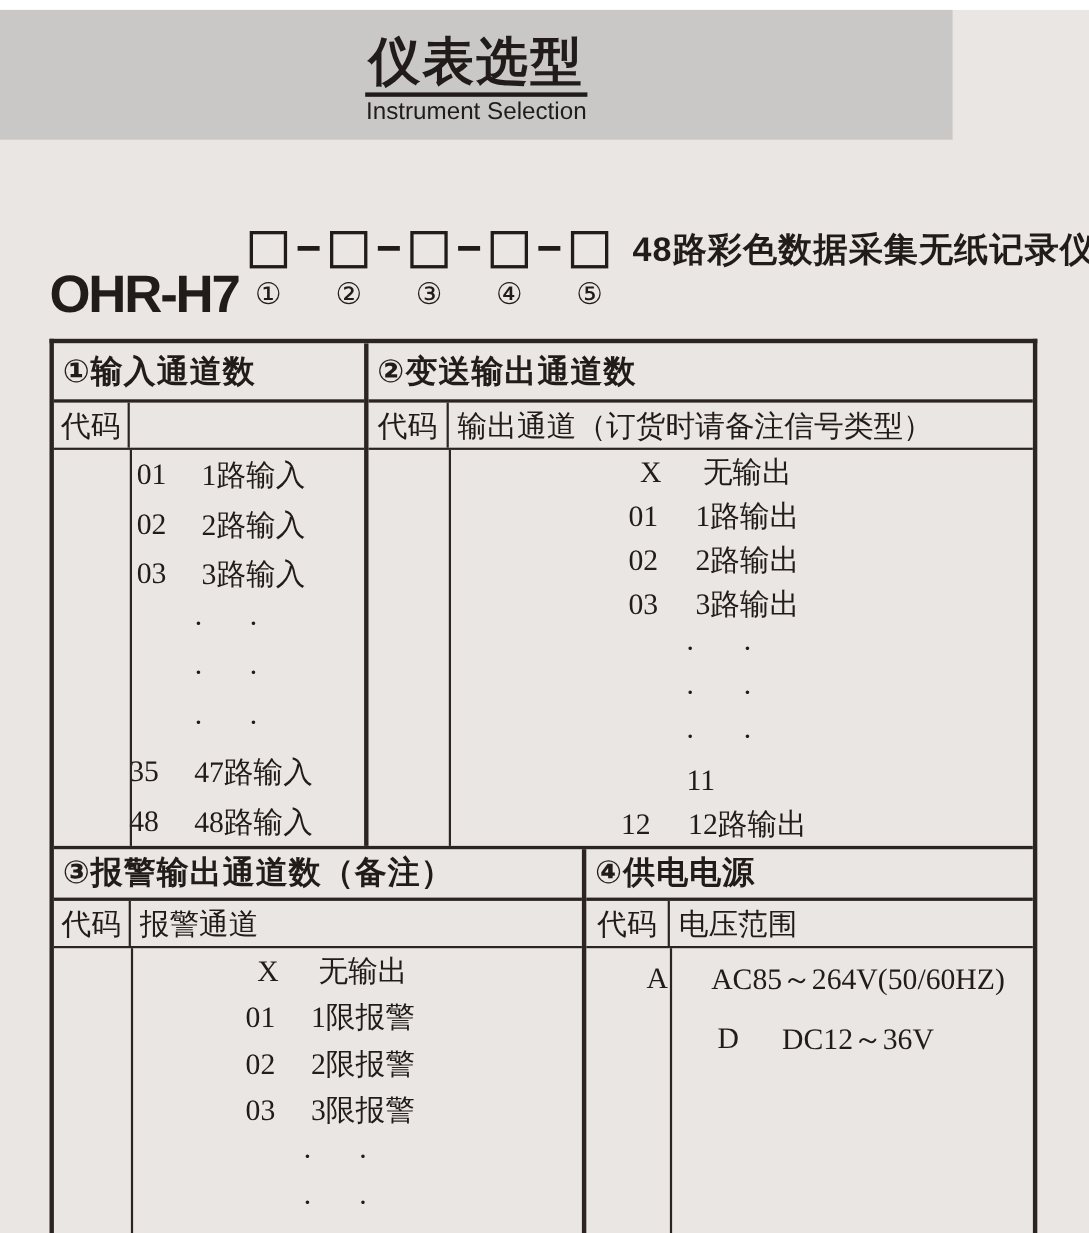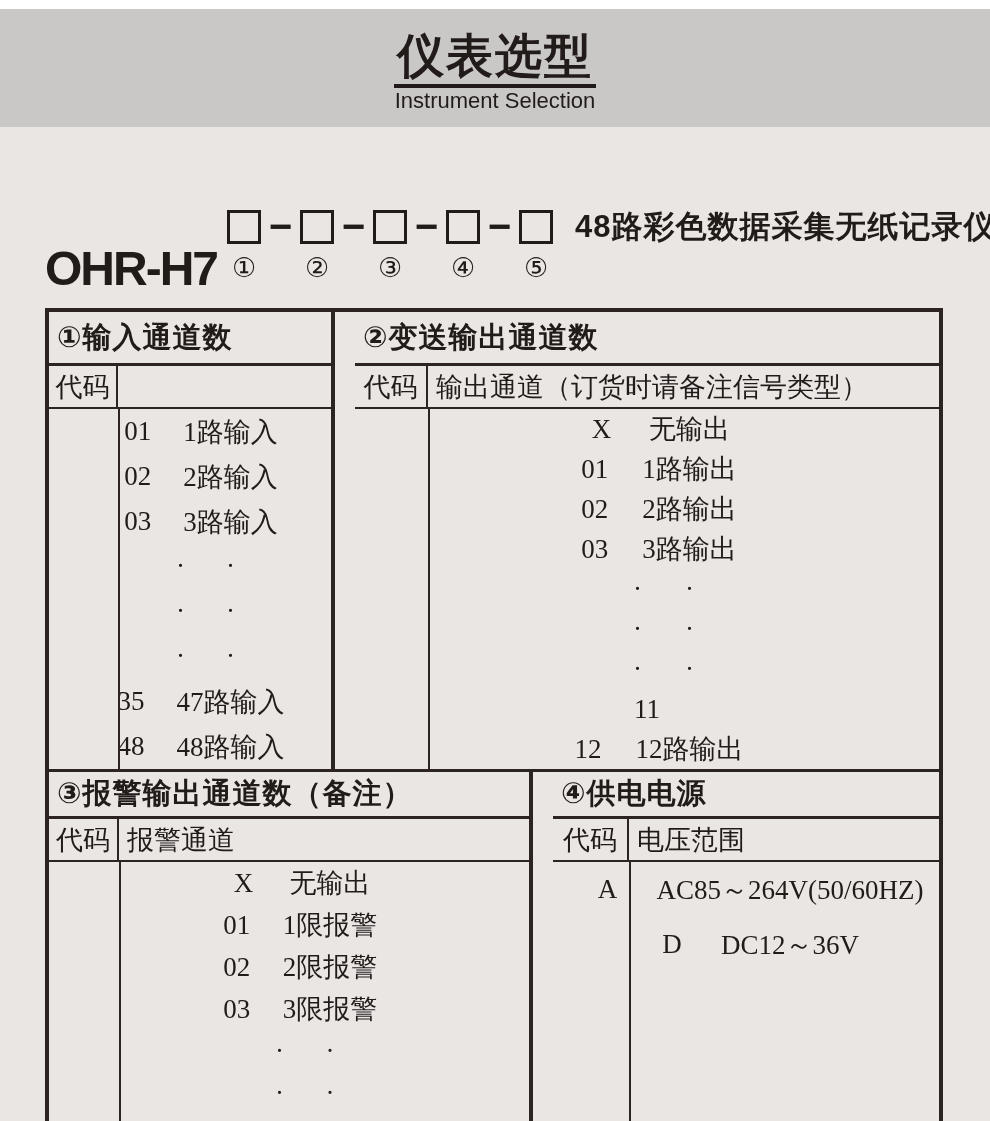--- a/index.html
+++ b/index.html
@@ -3,21 +3,21 @@
 <meta charset="utf-8">
 <style>
   html,body{margin:0;padding:0;}
   body{
     width:990px;height:1121px;position:relative;overflow:hidden;
     background:#e9e6e4;color:#211b1a;
     font-family:"Liberation Sans","DejaVu Sans",sans-serif;
   }
   
   .top-strip{position:absolute;top:0;left:0;width:990px;height:9px;background:#ffffff;}
-  .band{position:absolute;top:9px;left:0;width:990px;height:118px;background:#cac8c7;text-align:center;}
+  .band{position:absolute;top:9px;left:0;width:866px;height:118px;background:#cac8c7;text-align:center;}
   .band .title{
     display:inline-block;margin-top:21px;font-size:47px;font-weight:700;
     letter-spacing:2px;line-height:1.12;border-bottom:4px solid #211b1a;padding:0 3px 1px 3px;
   }
   .band .subtitle{font-size:22px;font-weight:400;line-height:23px;margin-top:1px;}
 
   
   .model{position:absolute;top:210px;left:45px;display:flex;align-items:flex-start;white-space:nowrap;}
   .model .prefix{
     font-size:48px;font-weight:600;line-height:34px;letter-spacing:-2px;
@@ -27,21 +27,21 @@
   .box{width:28px;height:28px;border:3px solid #211b1a;background:transparent;}
   .circ{margin-top:10px;font-size:27px;line-height:27px;font-family:"DejaVu Sans",sans-serif;}
   .dash{width:39px;text-align:center;font-size:40px;font-weight:700;line-height:32px;}
   .suffix{font-size:31px;font-weight:600;line-height:34px;margin-left:22px;letter-spacing:1px;}
 
   
   .tblwrap{
     position:absolute;top:308px;left:45px;width:898px;height:813px;
     border:4px solid #2b2423;border-bottom:none;box-sizing:border-box;overflow:hidden;
   }
-  .half{display:flex;gap:20px;}
+  .half{display:flex;}
   .tophalf{height:457px;border-bottom:3px solid #2b2423;box-sizing:content-box;}
   .bothalf{height:352px;}
   .sec{display:flex;flex-direction:column;box-sizing:border-box;}
   .sec.divider{border-right:4px solid #2b2423;}
   .sec1{width:286px;}
   .sec2{flex:1;}
   .sec3{width:484px;}
   .sec4{flex:1;}
   .sec-header{
     height:51px;border-bottom:3px solid #2b2423;display:flex;align-items:center;

